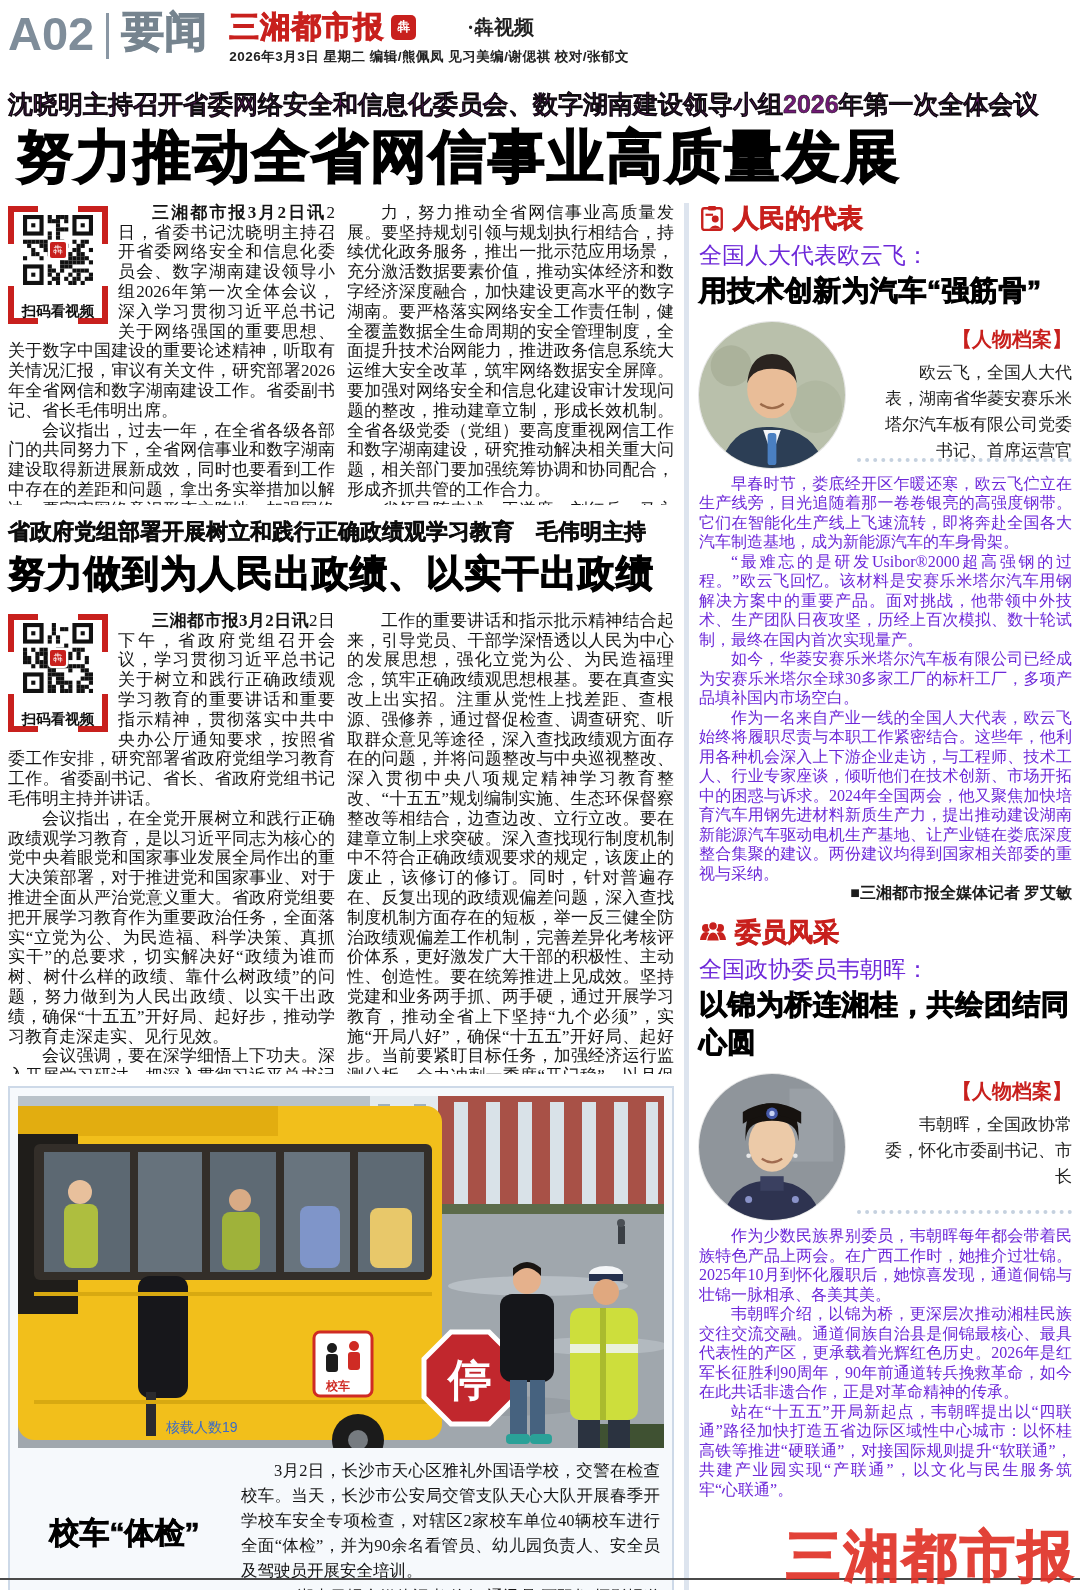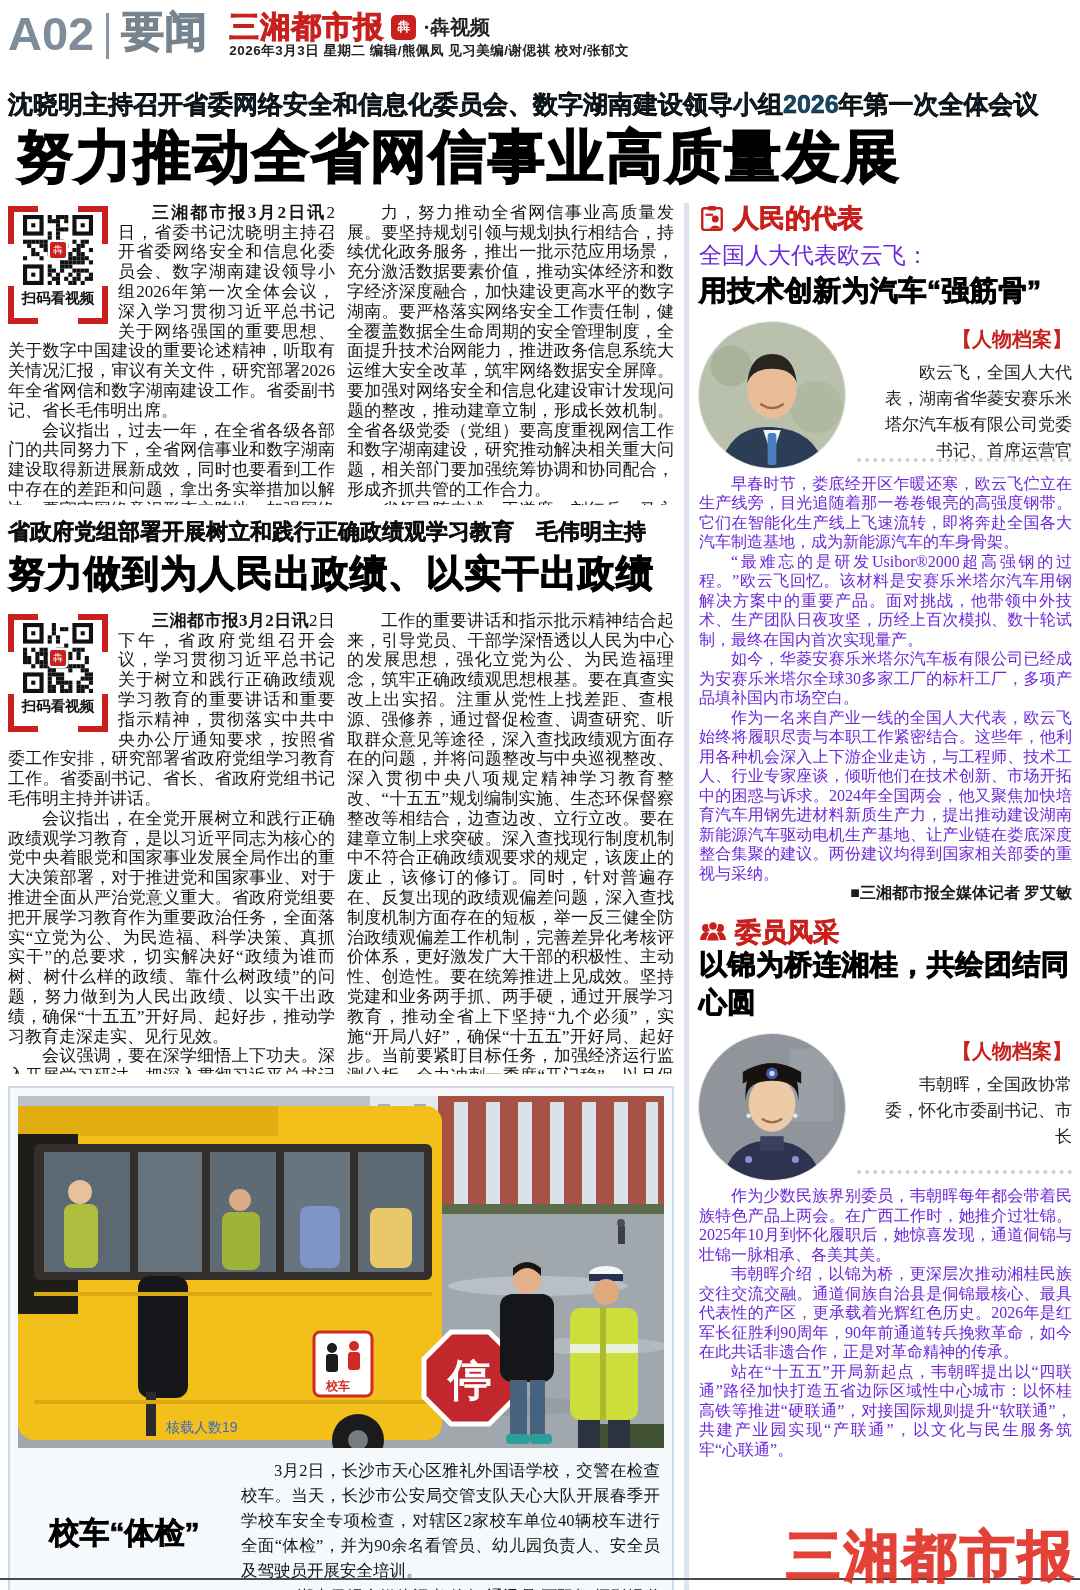--- a/index.html
+++ b/index.html
@@ -9,25 +9,25 @@
 
   
   .hdr{display:flex;align-items:flex-start;gap:12px;height:66px;}
   .pageno{font-family:"Liberation Sans",sans-serif;font-weight:700;font-size:47px;line-height:1;color:#7f8d9a;}
   .hdr-bar{width:3px;height:46px;background:#8violet;background:#8a97a4;margin-top:3px;}
   .section-name{font-family:"Liberation Sans",sans-serif;font-weight:900;font-size:43px;line-height:1;color:#76848f;-webkit-text-stroke:1px #76848f;}
   .masthead{margin-left:10px;padding-top:2px;}
   .masthead-top{display:flex;align-items:center;gap:7px;}
   .paper-name{font-family:"Liberation Sans",sans-serif;font-weight:900;font-size:30px;line-height:1;color:#c8201d;-webkit-text-stroke:1px #c8201d;letter-spacing:1px;}
   .badge{width:25px;height:25px;border-radius:5px;background:#c8201d;color:#fff;display:flex;align-items:center;justify-content:center;font-size:13px;font-weight:700;font-family:"Liberation Sans",sans-serif;}
-  .video-brand{font-family:Liberation Serif, serif;font-weight:800;font-size:20px;color:#222;}
-  .date-line{font-family:"Liberation Sans",sans-serif;font-size:13.5px;font-weight:600;color:#222;letter-spacing:.5px;}
-
-  
-  .kicker1{font-family:"Liberation Sans",sans-serif;font-weight:700;font-size:25px;color:#0c4a6e;-webkit-text-stroke:.5px #0d0d0d;margin:12px 0 4px;white-space:nowrap;}
+  .video-brand{font-family:Liberation Serif, serif;font-weight:800;font-size:20px;color:#222;margin-left:44px;}
+  .date-line{font-family:"Liberation Sans",sans-serif;font-size:13.5px;font-weight:600;color:#222;margin-top:6px;letter-spacing:.5px;}
+
+  
+  .kicker1{font-family:"Liberation Sans",sans-serif;font-weight:700;font-size:25px;color:#701a75;-webkit-text-stroke:.5px #0d0d0d;margin:12px 0 4px;white-space:nowrap;}
   .headline1{font-family:"Liberation Sans",sans-serif;font-weight:900;font-size:57px;color:#000;-webkit-text-stroke:1.6px #000;letter-spacing:2px;margin:2px 8px 14px;line-height:1.12;}
 
   
   .content-row{display:flex;}
   .left-col{width:666px;flex:none;}
   .v-div{width:5px;background:#dde4ee;margin:0 10px;flex:none;}
   .right-rail{flex:1;min-width:0;}
 
   .cols{display:flex;gap:12px;}
   .col{width:327px;flex:none;font-size:17px;line-height:19.8px;text-align:justify;color:#151515;overflow:hidden;}
@@ -41,21 +41,21 @@
 
   
   .qr{float:left;width:100px;height:118px;position:relative;margin:3px 10px 3px 0;}
   .qr .c{position:absolute;width:24px;height:32px;border-color:#c8201d;border-style:solid;border-width:0;}
   .qr .c1{top:0;left:0;border-top-width:6px;border-left-width:6px;}
   .qr .c2{top:0;right:0;border-top-width:6px;border-right-width:6px;}
   .qr .c3{bottom:0;left:0;border-bottom-width:6px;border-left-width:6px;}
   .qr .c4{bottom:0;right:0;border-bottom-width:6px;border-right-width:6px;}
   .qr-inner{position:absolute;top:9px;left:15px;width:70px;height:70px;}
   .qr-badge{position:absolute;top:34px;left:40px;width:20px;height:20px;background:#c8201d;border:2px solid #fff;box-sizing:border-box;border-radius:4px;color:#fff;font-size:10px;display:flex;align-items:center;justify-content:center;font-family:"Liberation Sans",sans-serif;}
-  .qr-cap{position:absolute;bottom:15px;left:0;width:100%;text-align:center;font-family:"Liberation Sans",sans-serif;font-weight:700;font-size:14.5px;color:#111;}
+  .qr-cap{position:absolute;bottom:2px;left:0;width:100%;text-align:center;font-family:"Liberation Sans",sans-serif;font-weight:700;font-size:14.5px;color:#111;}
 
   
   .sec{margin-top:2px;}
   .sec + .sec{margin-top:16px;}
   .sec-label{display:flex;align-items:center;gap:8px;color:#c8201d;font-family:"Liberation Sans",sans-serif;font-weight:900;font-size:26px;-webkit-text-stroke:.8px #c8201d;line-height:1;}
   .sec-sub{font-family:"Liberation Sans",sans-serif;font-size:23px;color:#6d28d9;margin:9px 0 1px;}
   .sec-head{font-family:"Liberation Sans",sans-serif;font-weight:900;font-size:28px;color:#000;-webkit-text-stroke:1px #000;margin:1px 0 12px;letter-spacing:.5px;}
   .profile{display:flex;gap:24px;position:relative;text-align:right;}
   .portrait{width:146px;height:146px;border-radius:50%;overflow:hidden;flex:none;position:relative;z-index:2;box-shadow:0 0 0 1px #e5e5e5;}
   .portrait svg{display:block;width:146px;height:146px;}
@@ -500,20 +500,21 @@
           <svg width="28" height="26" viewBox="0 0 28 24">
             <circle cx="7" cy="8" r="4" fill="#c8201d"></circle>
             <path d="M1 20 q1 -8 6 -8 q5 0 6 8 z" fill="#c8201d"></path>
             <circle cx="21" cy="8" r="4" fill="#c8201d"></circle>
             <path d="M15 20 q1 -8 6 -8 q5 0 6 8 z" fill="#c8201d"></path>
             <circle cx="14" cy="6" r="4.4" fill="#c8201d" stroke="#fff" stroke-width="1.2"></circle>
             <path d="M7.5 21 q1.5 -9 6.5 -9 q5 0 6.5 9 z" fill="#c8201d" stroke="#fff" stroke-width="1.2"></path>
           </svg>
           <span>委员风采</span>
         </div>
+        <div class="sec-sub">全国政协委员韦朝晖：</div>
         <div class="sec-head">以锦为桥连湘桂，共绘团结同心圆</div>
         <div class="profile">
           <div class="portrait">
             <svg viewBox="0 0 100 100">
               <rect width="100" height="100" fill="#8f959b"></rect>
               <rect x="62" y="10" width="30" height="50" fill="#9aa0a6"></rect>
               <path d="M16 100 q6 -28 34 -27 q28 1 34 27 z" fill="#2e3350"></path>
               <circle cx="34" cy="86" r="2.4" fill="#8a93c9"></circle>
               <circle cx="66" cy="86" r="2.4" fill="#8a93c9"></circle>
               <rect x="42" y="70" width="16" height="10" fill="#3a4060"></rect>

